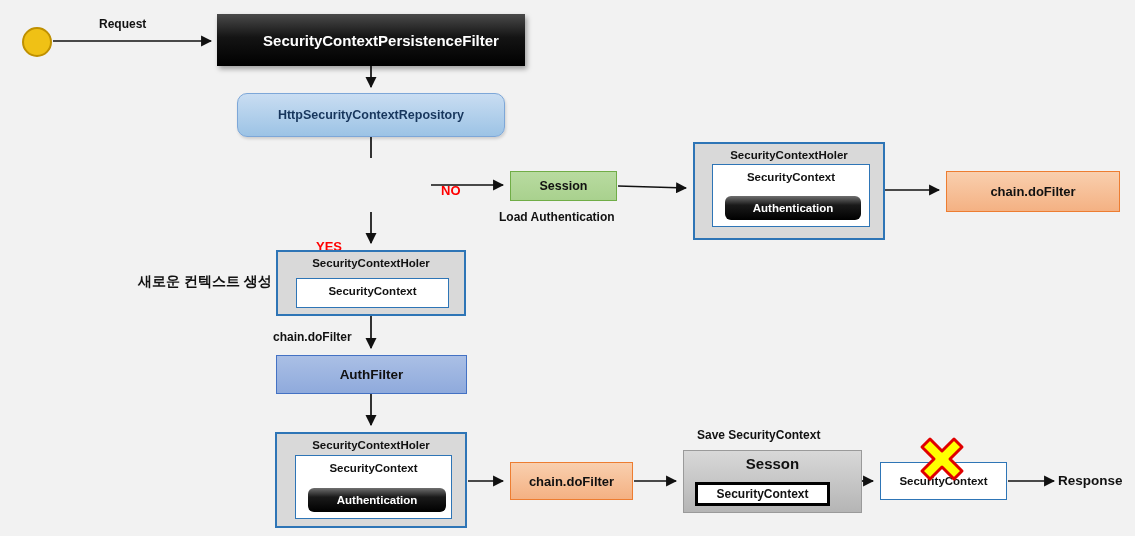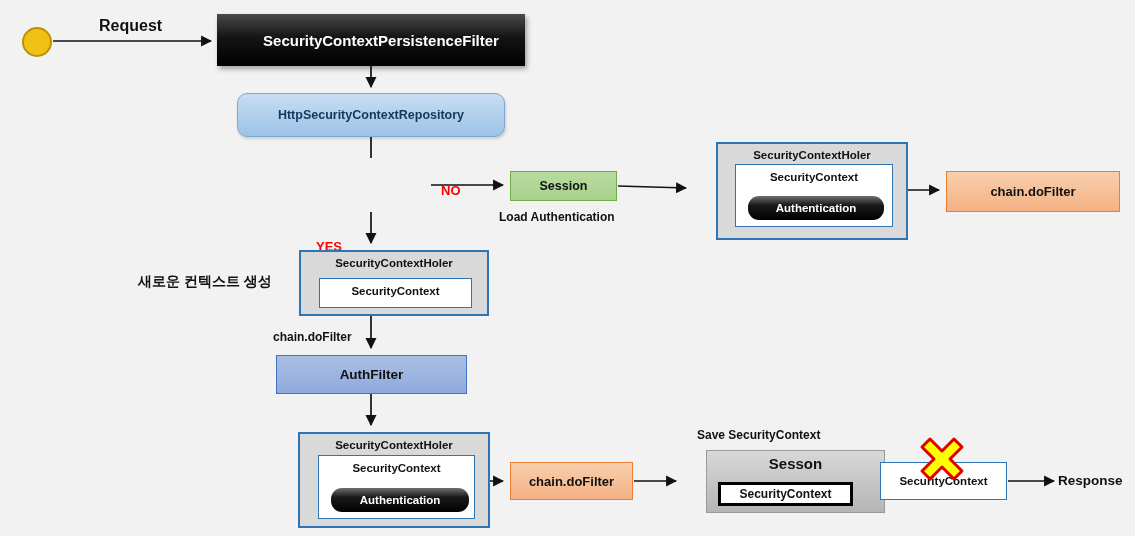--- a/index.html
+++ b/index.html
@@ -48,34 +48,34 @@
 
   
   .session-box {
     left: 510px; top: 171px; width: 107px; height: 30px;
     background: linear-gradient(180deg, #b8dba0 0%, #a9d18e 100%);
     border: 1.5px solid #70AD47; font-size: 12.5px;
   }
   
   .holder {
     position: absolute; box-sizing: border-box;
-    background: #d9d9d9; border: 2px solid #2e75b6; text-align: center; margin-left: 23px;
+    background: #d9d9d9; border: 2px solid #2e75b6; text-align: center;
   }
   .holder-title { font-weight: bold; font-size: 11.5px; margin-top: 5px; color: #111; }
   .ctx-white {
     position: absolute; box-sizing: border-box; background: #fff;
     border: 1.5px solid #2e75b6; text-align: center;
   }
   .ctx-title { font-weight: bold; font-size: 11.5px; margin-top: 6px; color: #111; }
   .auth-black {
     position: absolute; box-sizing: border-box;
     background: linear-gradient(180deg, #6f6f6f 0%, #1a1a1a 38%, #000 100%);
     color: #fff; font-weight: bold; font-size: 11.5px;
     display: flex; align-items: center; justify-content: center;
-    border-radius: 11px;
+    border-radius: 6px;
   }
   
   .chain-box {
     background: linear-gradient(180deg, #f9cfae 0%, #f4b183 100%);
     border: 1.5px solid #ED7D31; font-size: 13px;
   }
   .chain-top { left: 946px; top: 171px; width: 174px; height: 41px; }
   .chain-bottom { left: 510px; top: 462px; width: 123px; height: 38px; }
   
   .authfilter-box {
@@ -126,21 +126,21 @@
       <line x1="371" y1="316" x2="371" y2="348" marker-end="url(#ah)"></line>
       <line x1="371" y1="394" x2="371" y2="425" marker-end="url(#ah)"></line>
       <line x1="468" y1="481" x2="503" y2="481" marker-end="url(#ah)"></line>
       <line x1="634" y1="481" x2="676" y2="481" marker-end="url(#ah)"></line>
       <line x1="841" y1="481" x2="873" y2="481" marker-end="url(#ah)"></line>
       <line x1="1008" y1="481" x2="1054" y2="481" marker-end="url(#ah)"></line>
     </g>
   </svg>
 
   <div class="node start-circle"></div>
-  <div class="lbl" style="left:99px; top:17px; font-size:16px;">Request</div>
+  <div class="lbl" style="left:99px; top:17px; font-size:12px;">Request</div>
 
   <div class="node filter-box">
     <span>SecurityContextPersistenceFilter</span>
   </div>
 
   <div class="node repo-box">
     <span>HttpSecurityContextRepository</span>
   </div>
 
   <div class="lbl red-lbl" style="left:441px; top:163px;">NO</div>

